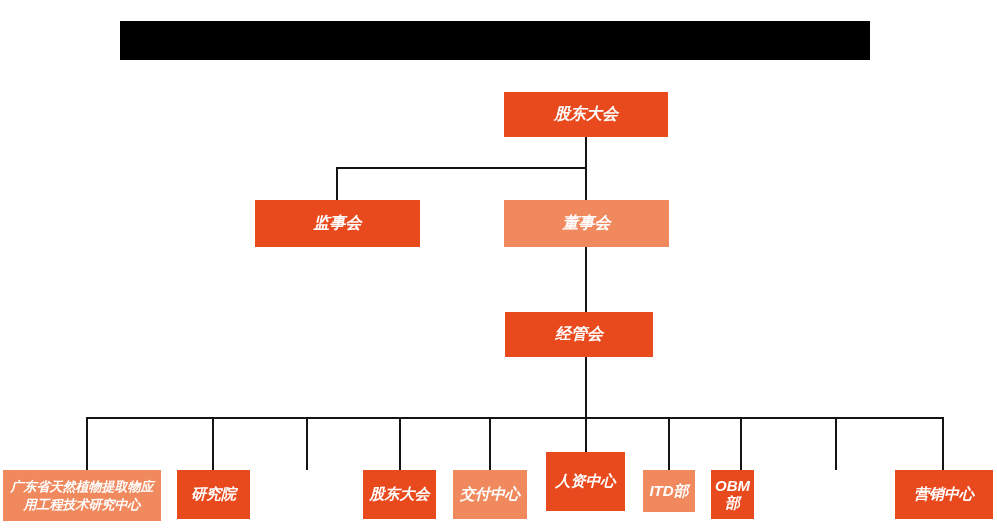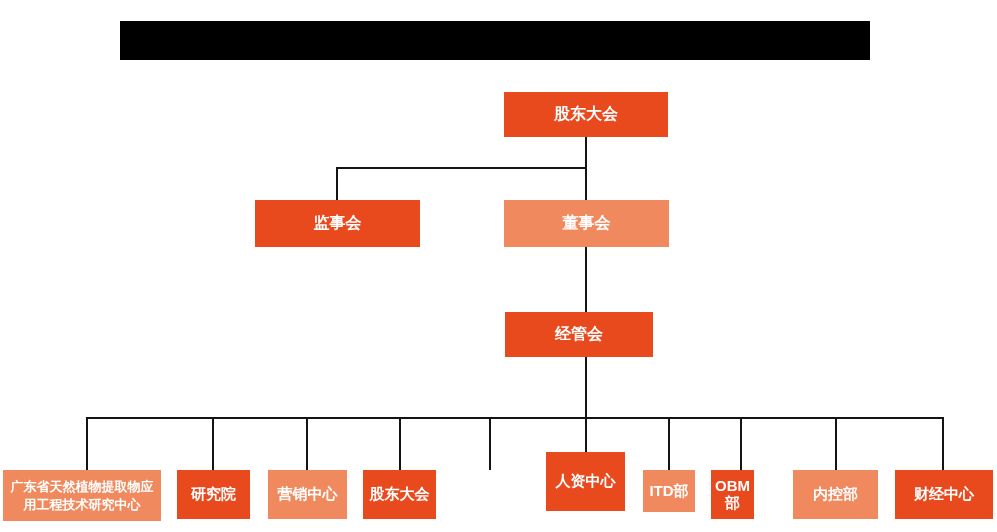--- a/index.html
+++ b/index.html
@@ -23,20 +23,21 @@
     background:var(--redacted);
   }
   .node{
     position:absolute;
     display:flex;align-items:center;justify-content:center;
     color:var(--text_on_node);
     font-weight:bold;
     font-size:16px;
     text-align:center;
     box-sizing:border-box;
+    font-style:italic;
   }
   .node.dark{background:var(--primary);}
   .node.light{background:var(--secondary);}
   .node.dept{font-size:15px;}
   .node.small{font-size:13px;line-height:1.35;padding:16px 2px;}
   .line{position:absolute;background:var(--line);}
   .line.v{width:2px;}
   .line.h{height:2px;}
 </style>
 </head>
@@ -78,35 +79,32 @@
   <div class="node dark" style="left:505px;top:312px;width:148px;height:45px">
     <span>经管会</span>
   </div>
 
   <div class="node dept light small" style="left:3px;top:470px;width:158px;height:51px">
     <span>广东省天然植物提取物应用工程技术研究中心</span>
   </div>
   <div class="node dept dark" style="left:177px;top:470px;width:73px;height:49px">
     <span>研究院</span>
   </div>
-  <div class="node dept light" style="left:268px;top:470px;width:79px;height:49px">
-    <span>营销中心</span>
-  </div>
   <div class="node dept dark" style="left:363px;top:470px;width:73px;height:49px">
     <span>股东大会</span>
+  </div>
+  <div class="node dept light" style="left:453px;top:470px;width:74px;height:49px">
+    <span>交付中心</span>
   </div>
   <div class="node dept dark" style="left:546px;top:452px;width:79px;height:59px">
     <span>人资中心</span>
   </div>
   <div class="node dept light" style="left:643px;top:470px;width:52px;height:42px">
     <span>ITD部</span>
   </div>
   <div class="node dept dark" style="left:711px;top:470px;width:43px;height:49px">
     <span>OBM部</span>
   </div>
-  <div class="node dept light" style="left:793px;top:470px;width:85px;height:49px">
-    <span>内控部</span>
-  </div>
   <div class="node dept dark" style="left:895px;top:470px;width:98px;height:49px">
-    <span>财经中心</span>
+    <span>营销中心</span>
   </div>
 
 </div>
 
 </body></html>

